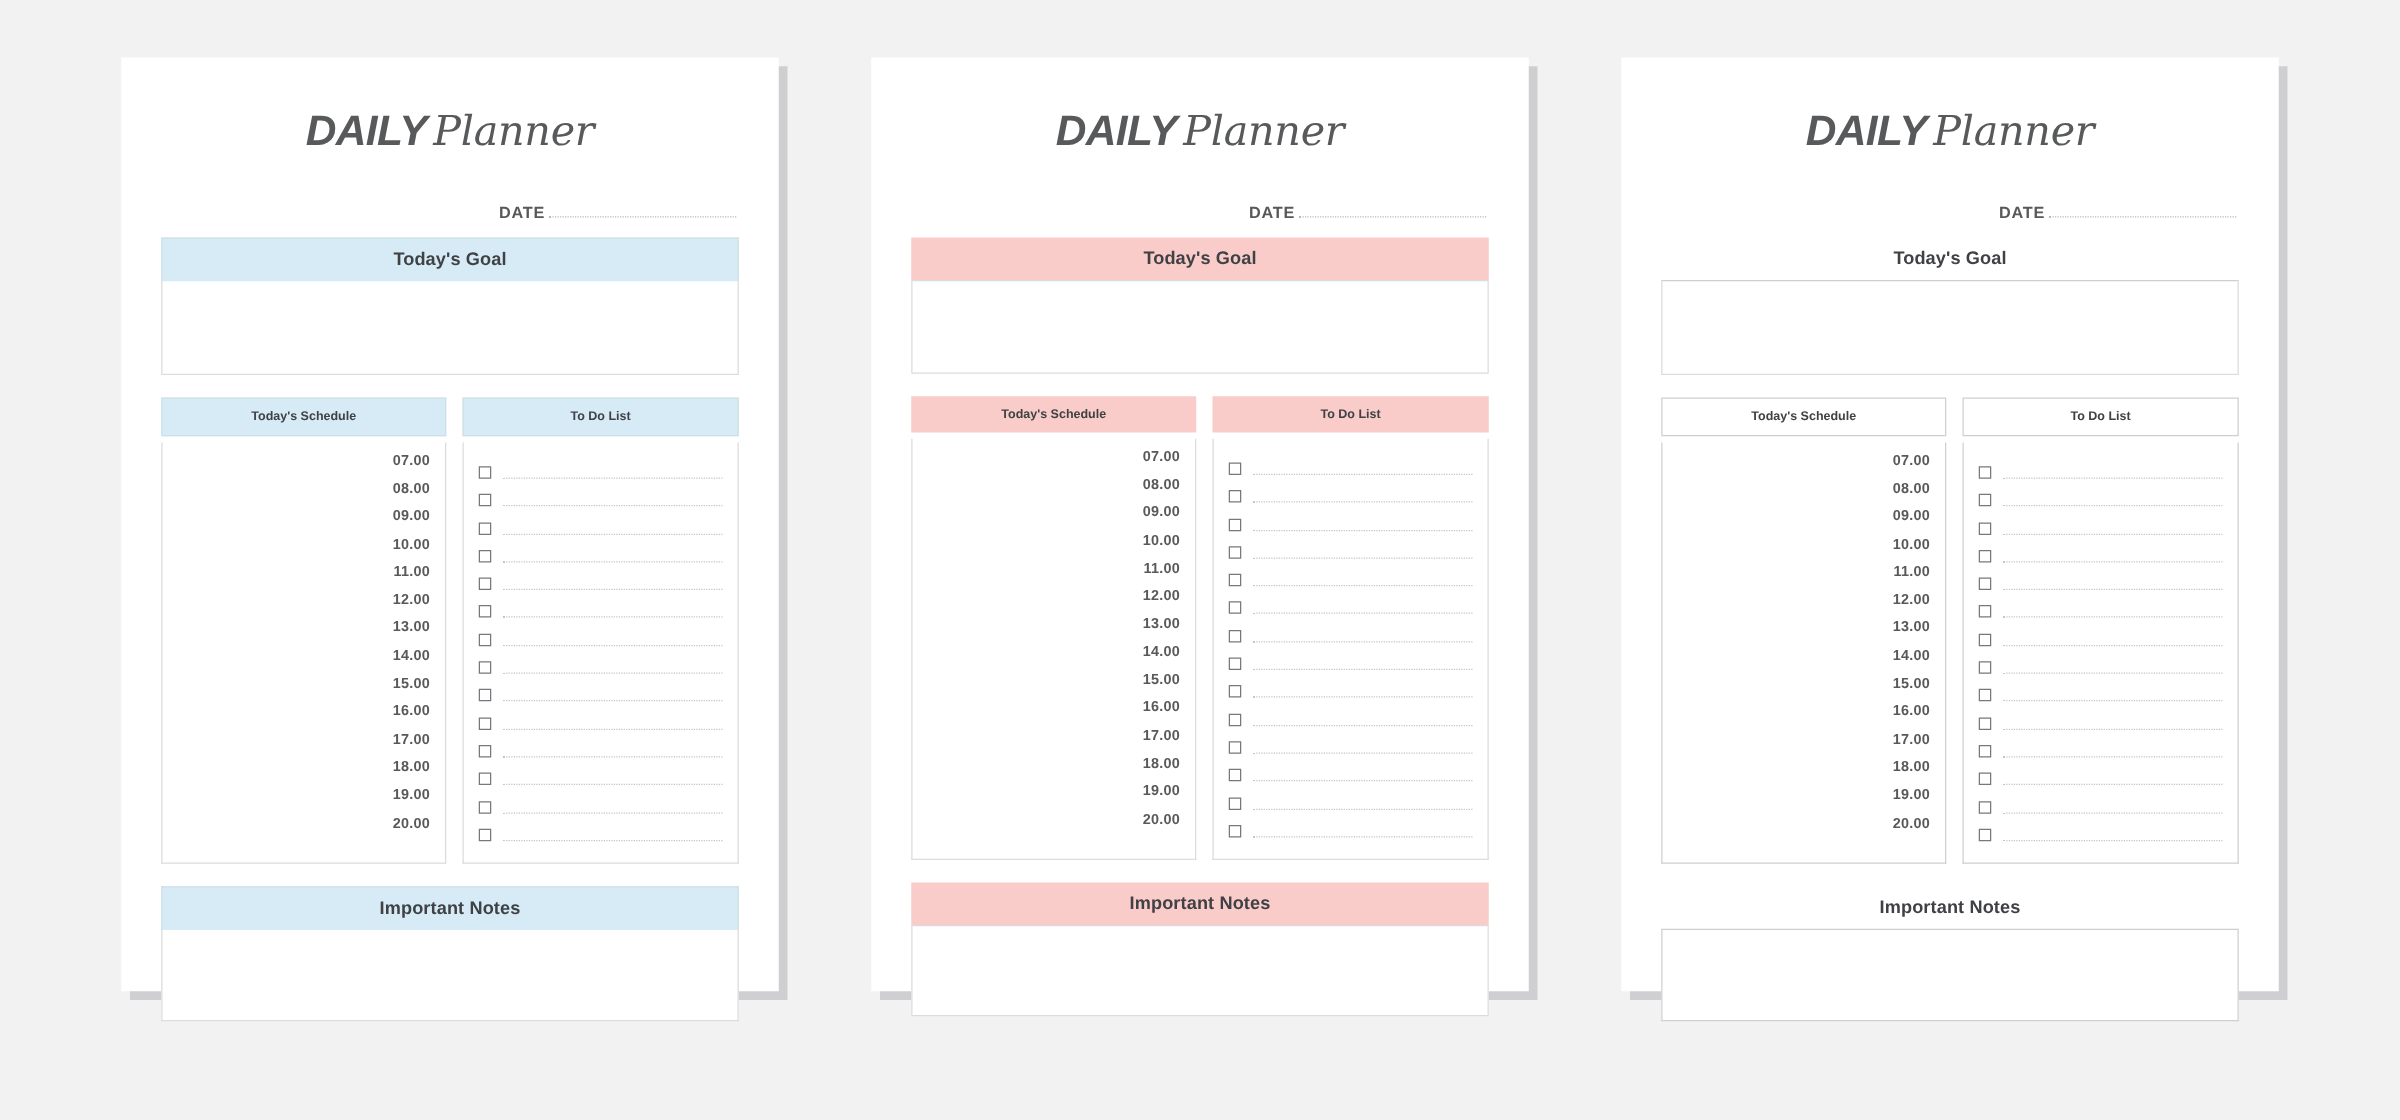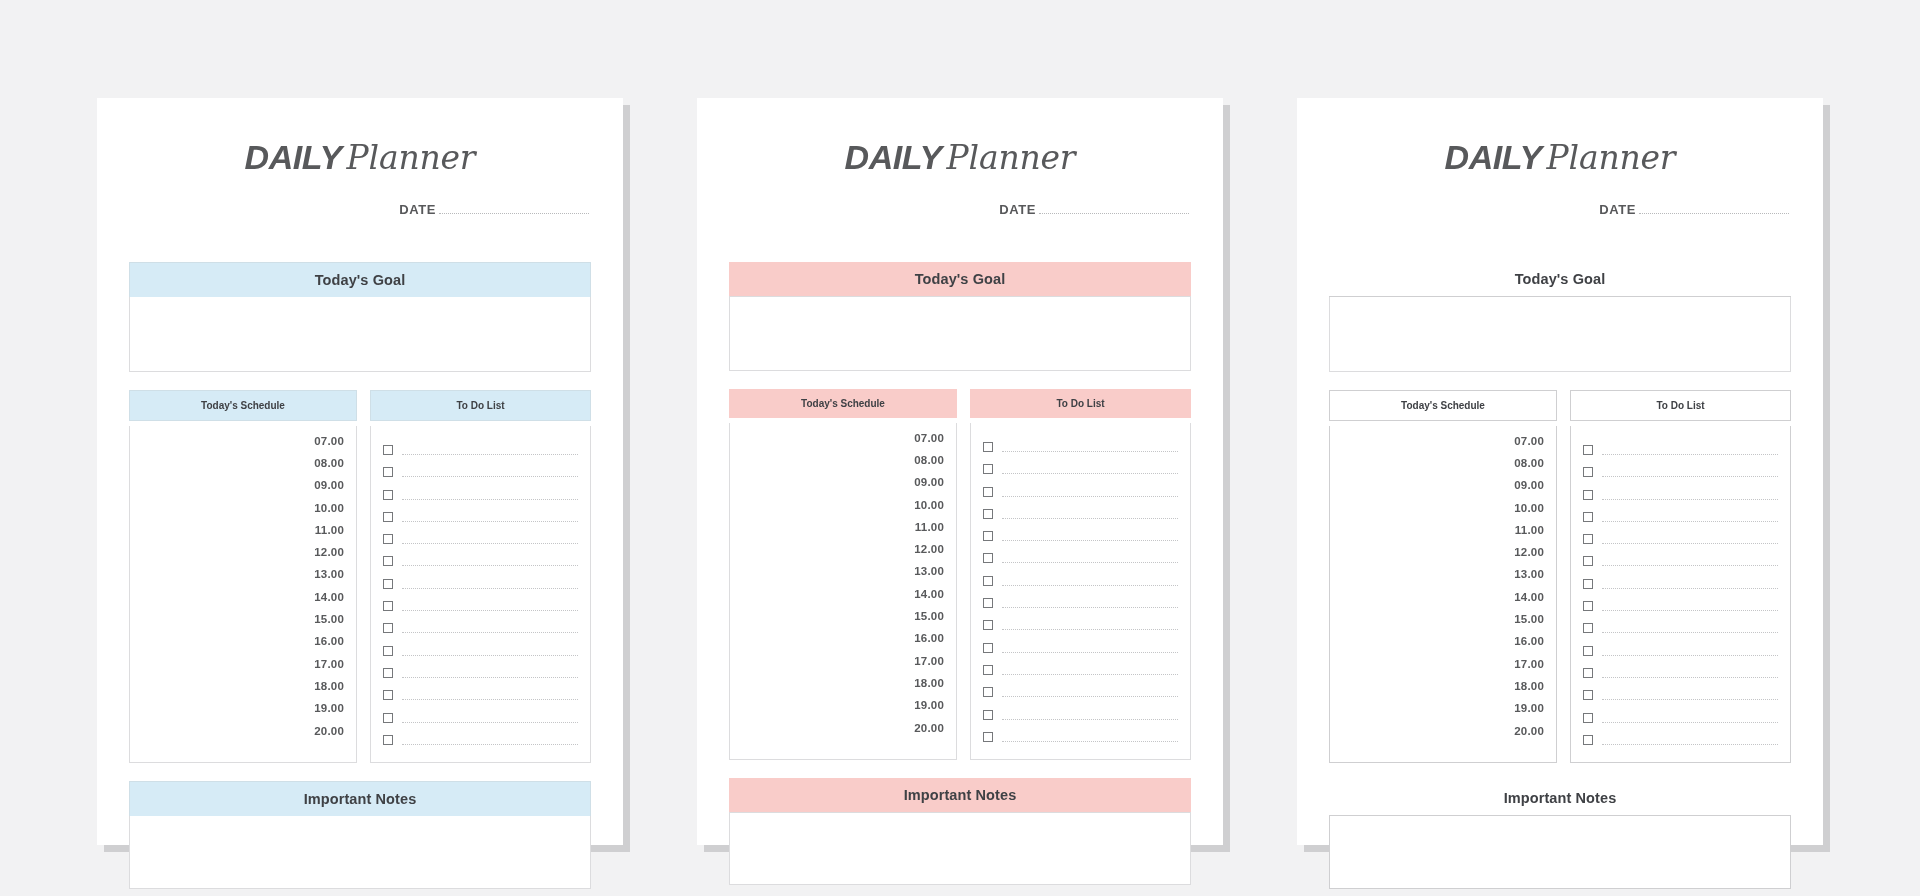--- a/index.html
+++ b/index.html
@@ -14,21 +14,21 @@
 
   #stage {
     position: relative;
     width: 1920px;
     height: 896px;
     background: #f2f2f3;
     display: flex;
     justify-content: center;
     align-items: flex-start;
     gap: 74px;
-    padding-top: 98px;
+    padding-top: 46px;
   }
 
   
   .card {
     position: relative;
     width: 526px;
     height: 747px;
     background: #ffffff;
     box-shadow: 7px 7px 0 0 #cfcfd1;
     padding: 42px 32px 30px 32px;
@@ -61,40 +61,40 @@
     font-weight: normal;
     font-size: 33px;
     margin-left: 5px;
   }
 
   
   .date-row {
     display: flex;
     align-items: flex-end;
     justify-content: flex-end;
-    margin: 16px 0 12px 0;
+    margin: 28px 0 12px 0;
     padding-right: 2px;
   }
   .date-label {
     font-size: 13px;
     font-weight: bold;
     color: #58595b;
     letter-spacing: 0.6px;
     padding-bottom: 1px;
   }
   .date-line {
     width: 150px;
     height: 1px;
     margin-left: 3px;
     margin-bottom: 4px;
     border-bottom: 1px dotted #b8b9bb;
   }
 
   
-  .panel { background: #fff; margin-top: 32px; }
+  .panel { background: #fff; }
   .panel-head {
     text-align: center;
     font-size: 14.5px;
     font-weight: bold;
     color: #3f4145;
     padding: 9px 4px;
     letter-spacing: 0.1px;
   }
 
   

